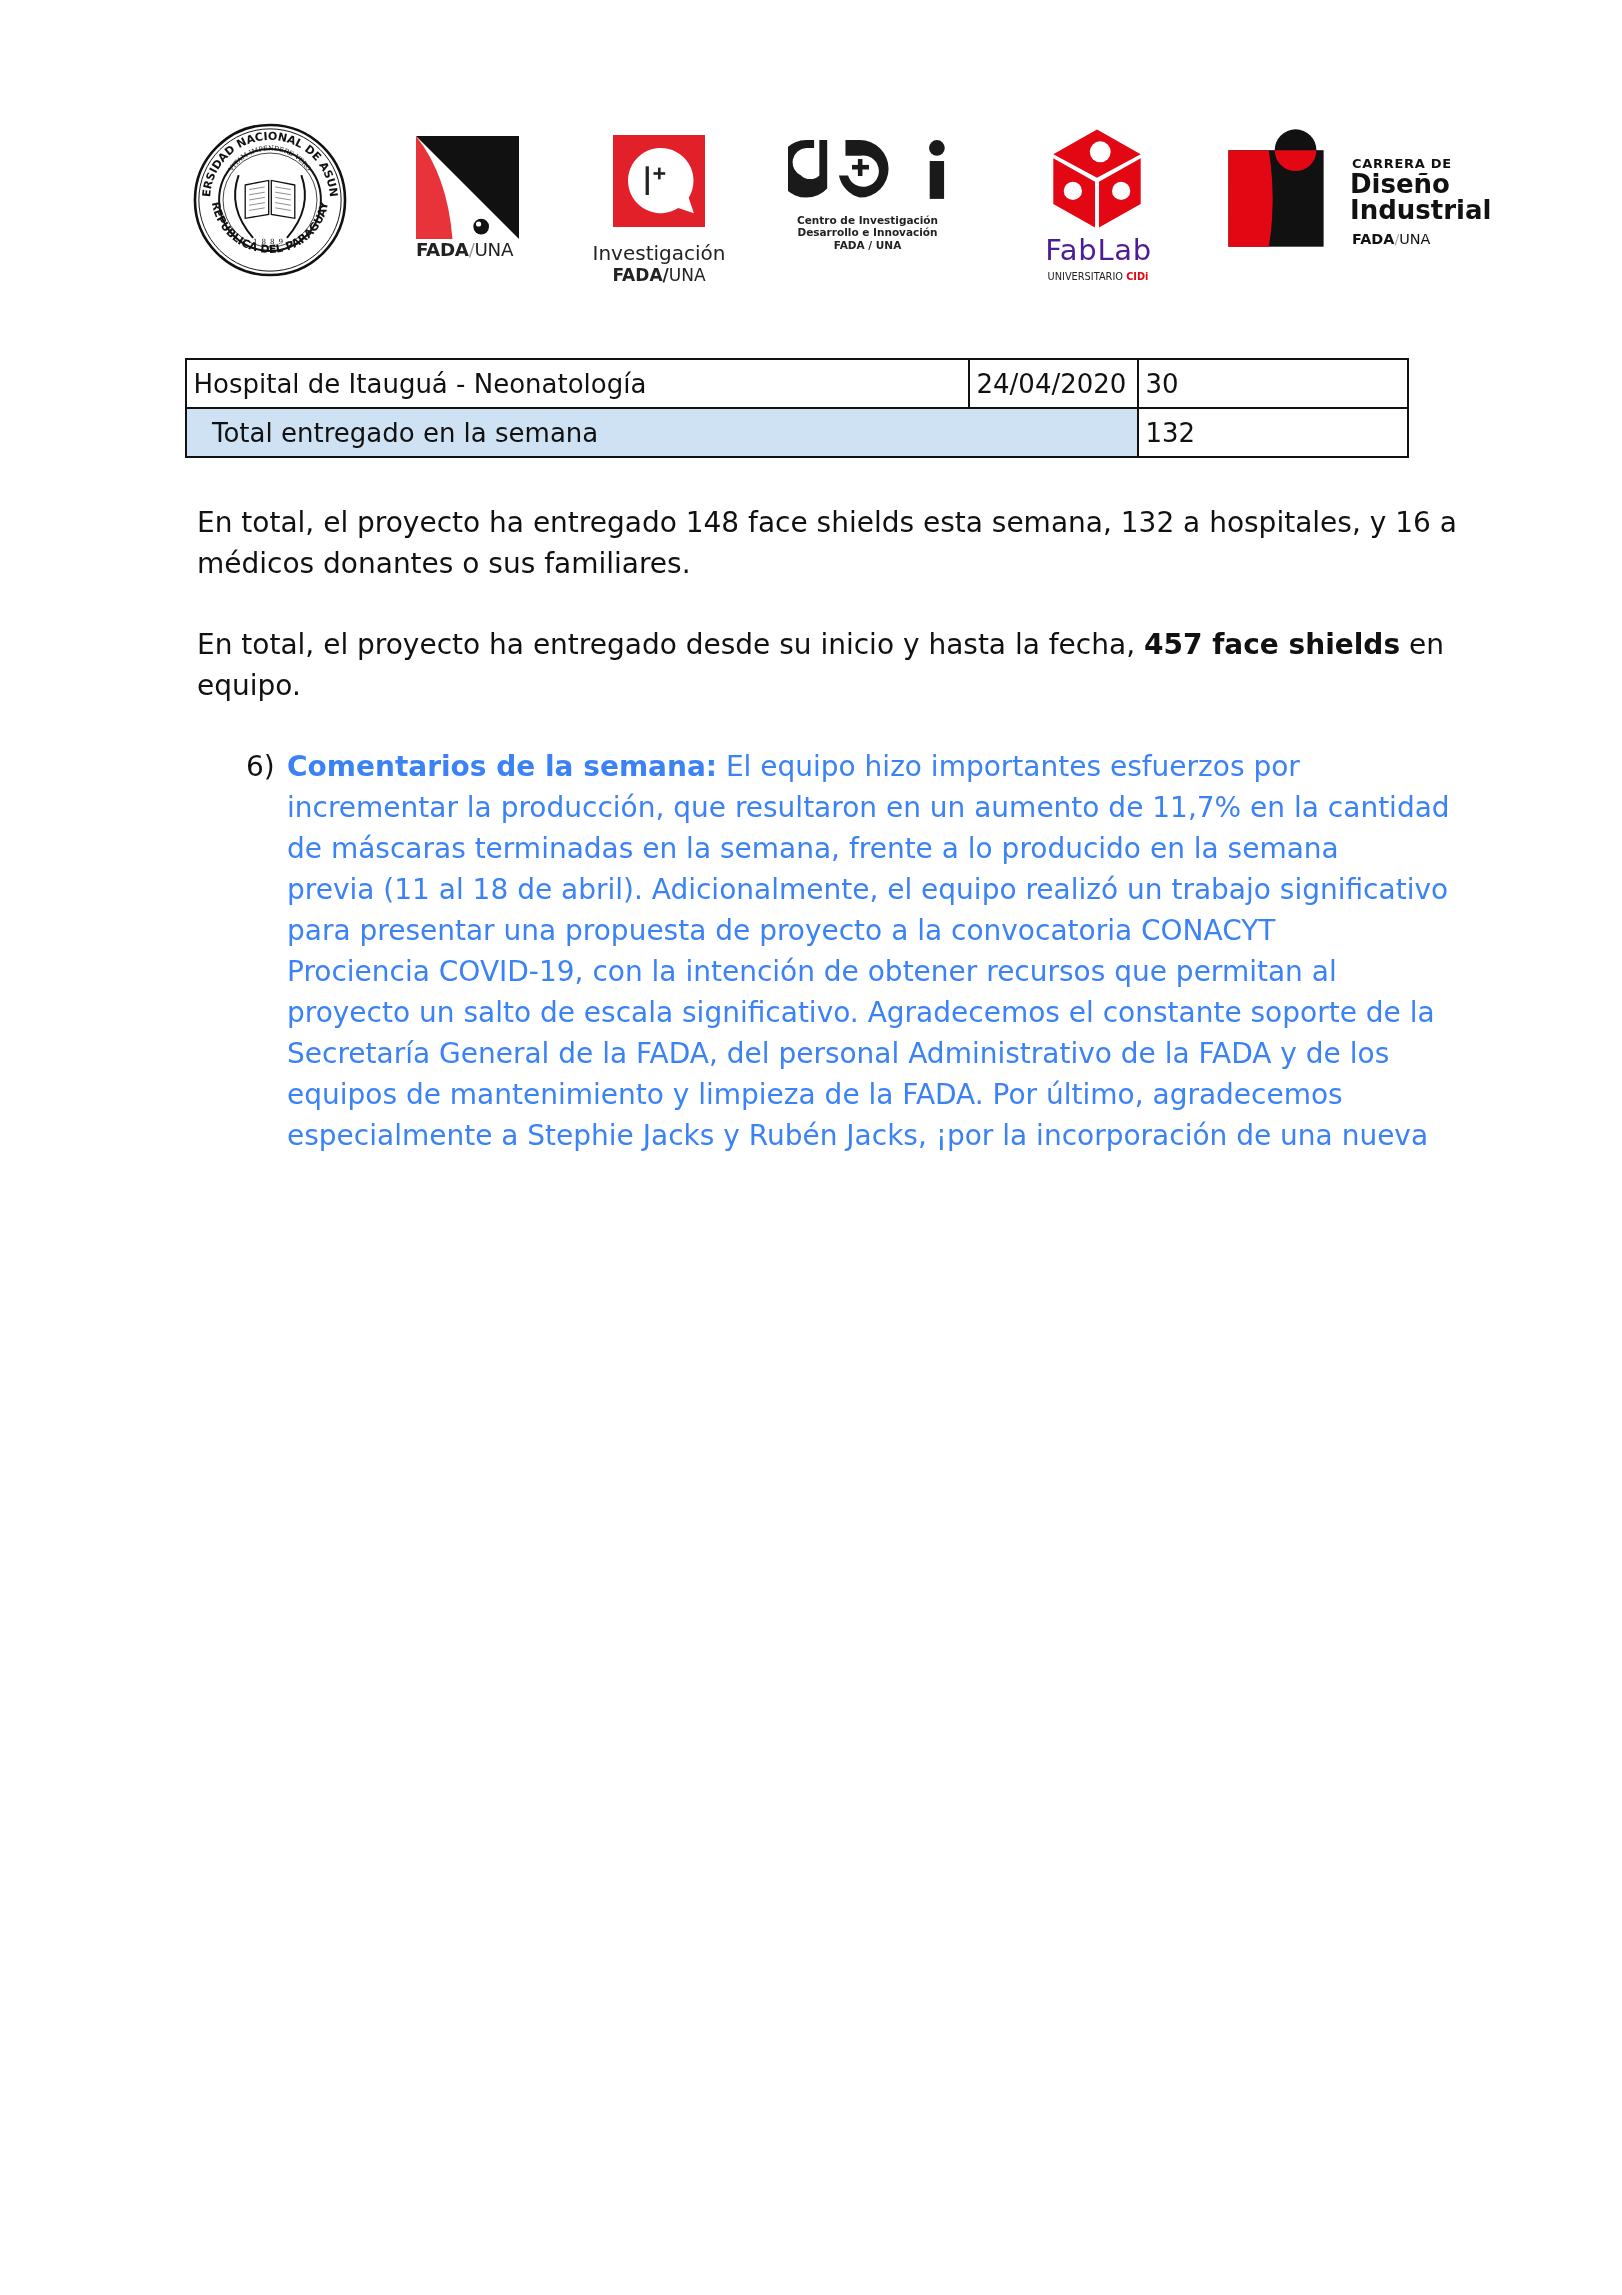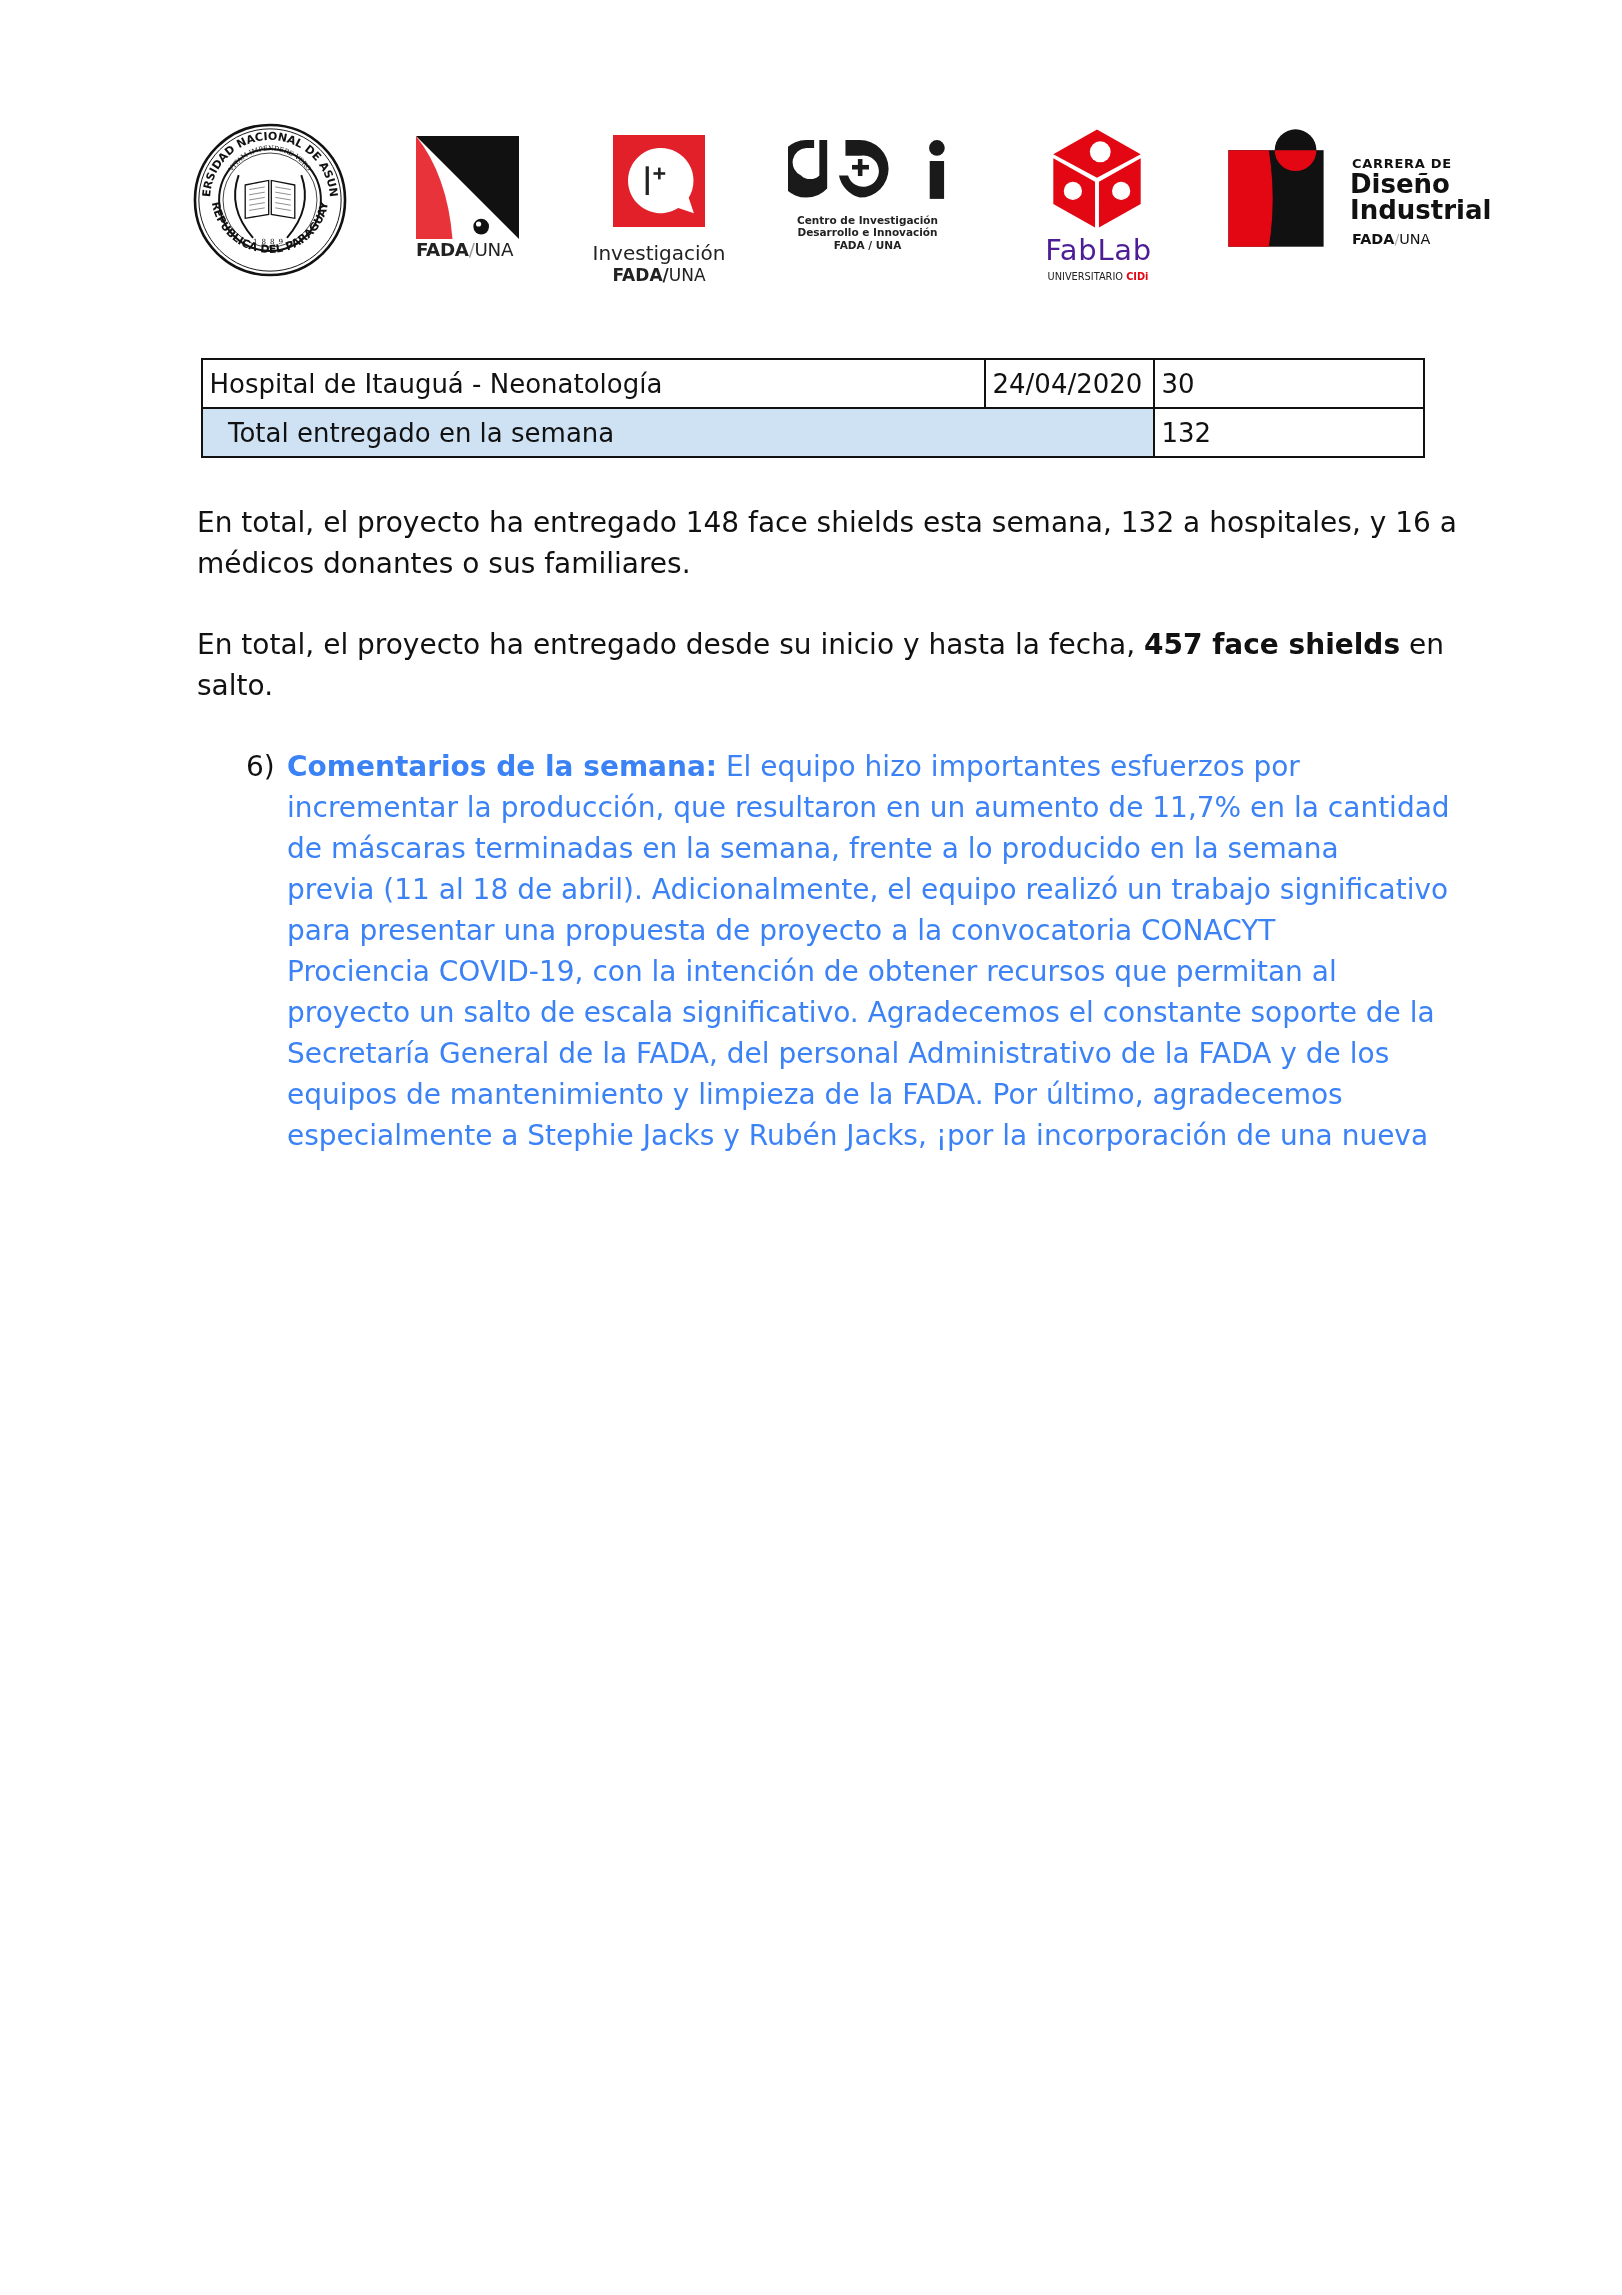--- a/index.html
+++ b/index.html
@@ -26,21 +26,21 @@
   .fablab-sub b { color: #e30613; font-weight: bold; }
   .di-mark { left: 1227px; top: 128px; width: 98px; height: 120px; }
   .di-carrera { left: 1352px; top: 156px; font-size: 13px; font-weight: bold; letter-spacing: 0.7px; color: #111; }
   .di-big1 { left: 1350px; top: 171px; font-size: 26px; font-weight: bold; line-height: 27.5px; color: #111; }
   .di-big2 { left: 1350px; top: 197px; font-size: 26px; font-weight: bold; line-height: 27.5px; color: #111; }
   .di-fada { left: 1352px; top: 231px; font-size: 14.4px; font-weight: bold; color: #111; }
   .di-fada .slash { color: #aaa; font-weight: normal; }
   .di-fada .thin { font-weight: normal; }
 
   
-  .tbl { left: 201px; top: 358px; width: 1222px; border-collapse: collapse; table-layout: fixed; }
+  .tbl { left: 185px; top: 358px; width: 1222px; border-collapse: collapse; table-layout: fixed; }
   .tbl td { border: 2.6px solid #111; height: 47px; padding: 0 6.5px; font-size: 26px; color: #111; white-space: nowrap; vertical-align: middle; }
   .tbl td.num { text-align: left; }
   .tbl td.shade { background: #cfe2f3; padding-left: 25px; }
 
   
   .para { left: 197px; width: 1242px; font-size: 28px; line-height: 41px; color: #111; white-space: nowrap; }
   .para b { font-weight: bold; }
   .list-num { left: 246px; font-size: 28px; line-height: 41px; color: #111; }
   .list-body { left: 287px; width: 1163px; font-size: 28px; line-height: 41px; color: #3b82f6; white-space: nowrap; }
   .list-body b { font-weight: bold; }
@@ -177,21 +177,21 @@
 </tbody>
   </table>
 
 <div class="abs para" style="top:502px">
   <span class="line">En total, el proyecto ha entregado 148 face shields esta semana, 132 a hospitales, y 16 a</span>
   <span class="line">médicos donantes o sus familiares.</span>
 </div>
 
 <div class="abs para" style="top:624px">
   <span class="line"><span>En total, el proyecto ha entregado desde su inicio y hasta la fecha, </span><b>457 face shields</b><span> en</span></span>
-  <span class="line">salto.</span>
+  <span class="line">equipo.</span>
 </div>
 
 <div class="abs list-num" style="top:746px">6)</div>
 <div class="abs list-body" style="top:746px">
   <span class="line"><b>Comentarios de la semana:</b><span> El equipo hizo importantes esfuerzos por</span></span>
   <span class="line">incrementar la producción, que resultaron en un aumento de 11,7% en la cantidad</span>
   <span class="line">de máscaras terminadas en la semana, frente a lo producido en la semana</span>
   <span class="line">previa (11 al 18 de abril). Adicionalmente, el equipo realizó un trabajo significativo</span>
   <span class="line">para presentar una propuesta de proyecto a la convocatoria CONACYT</span>
   <span class="line">Prociencia COVID-19, con la intención de obtener recursos que permitan al</span>

